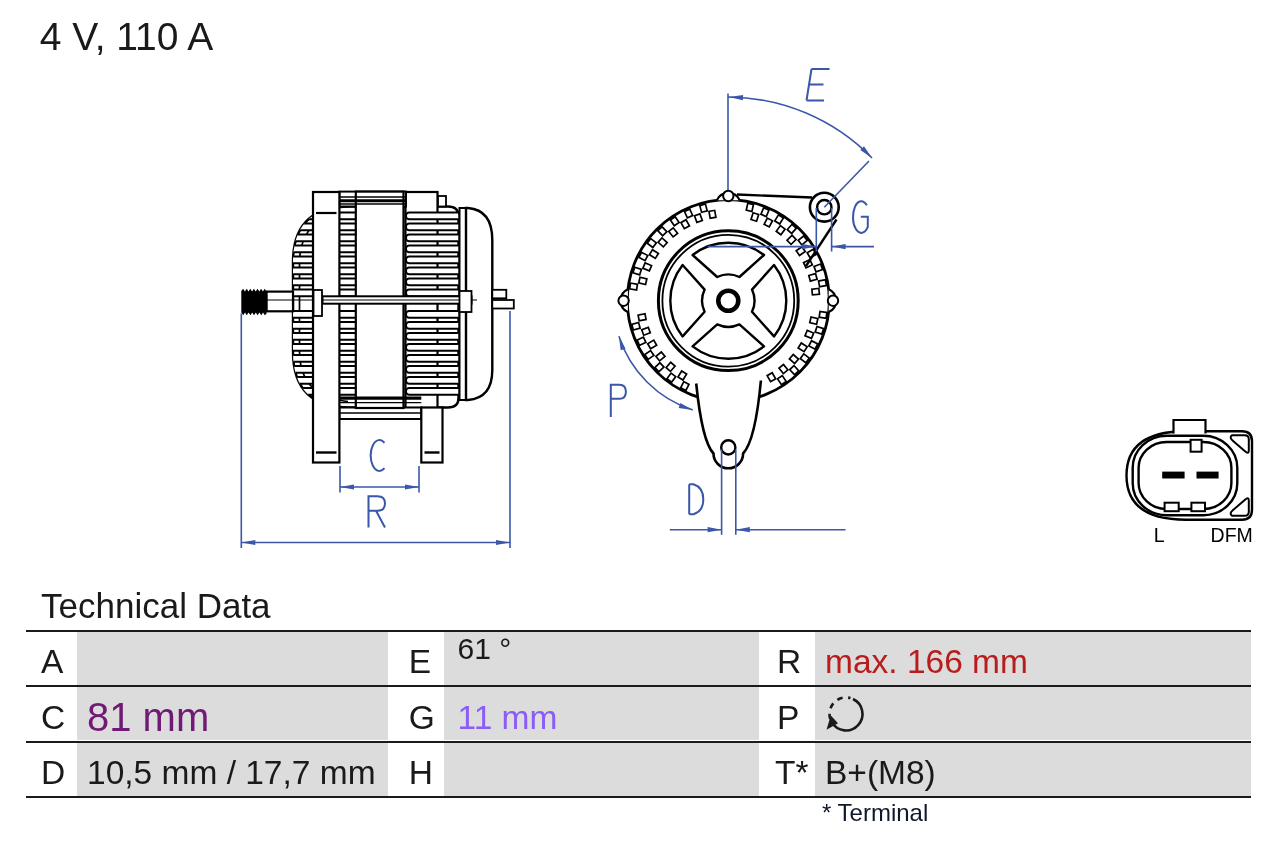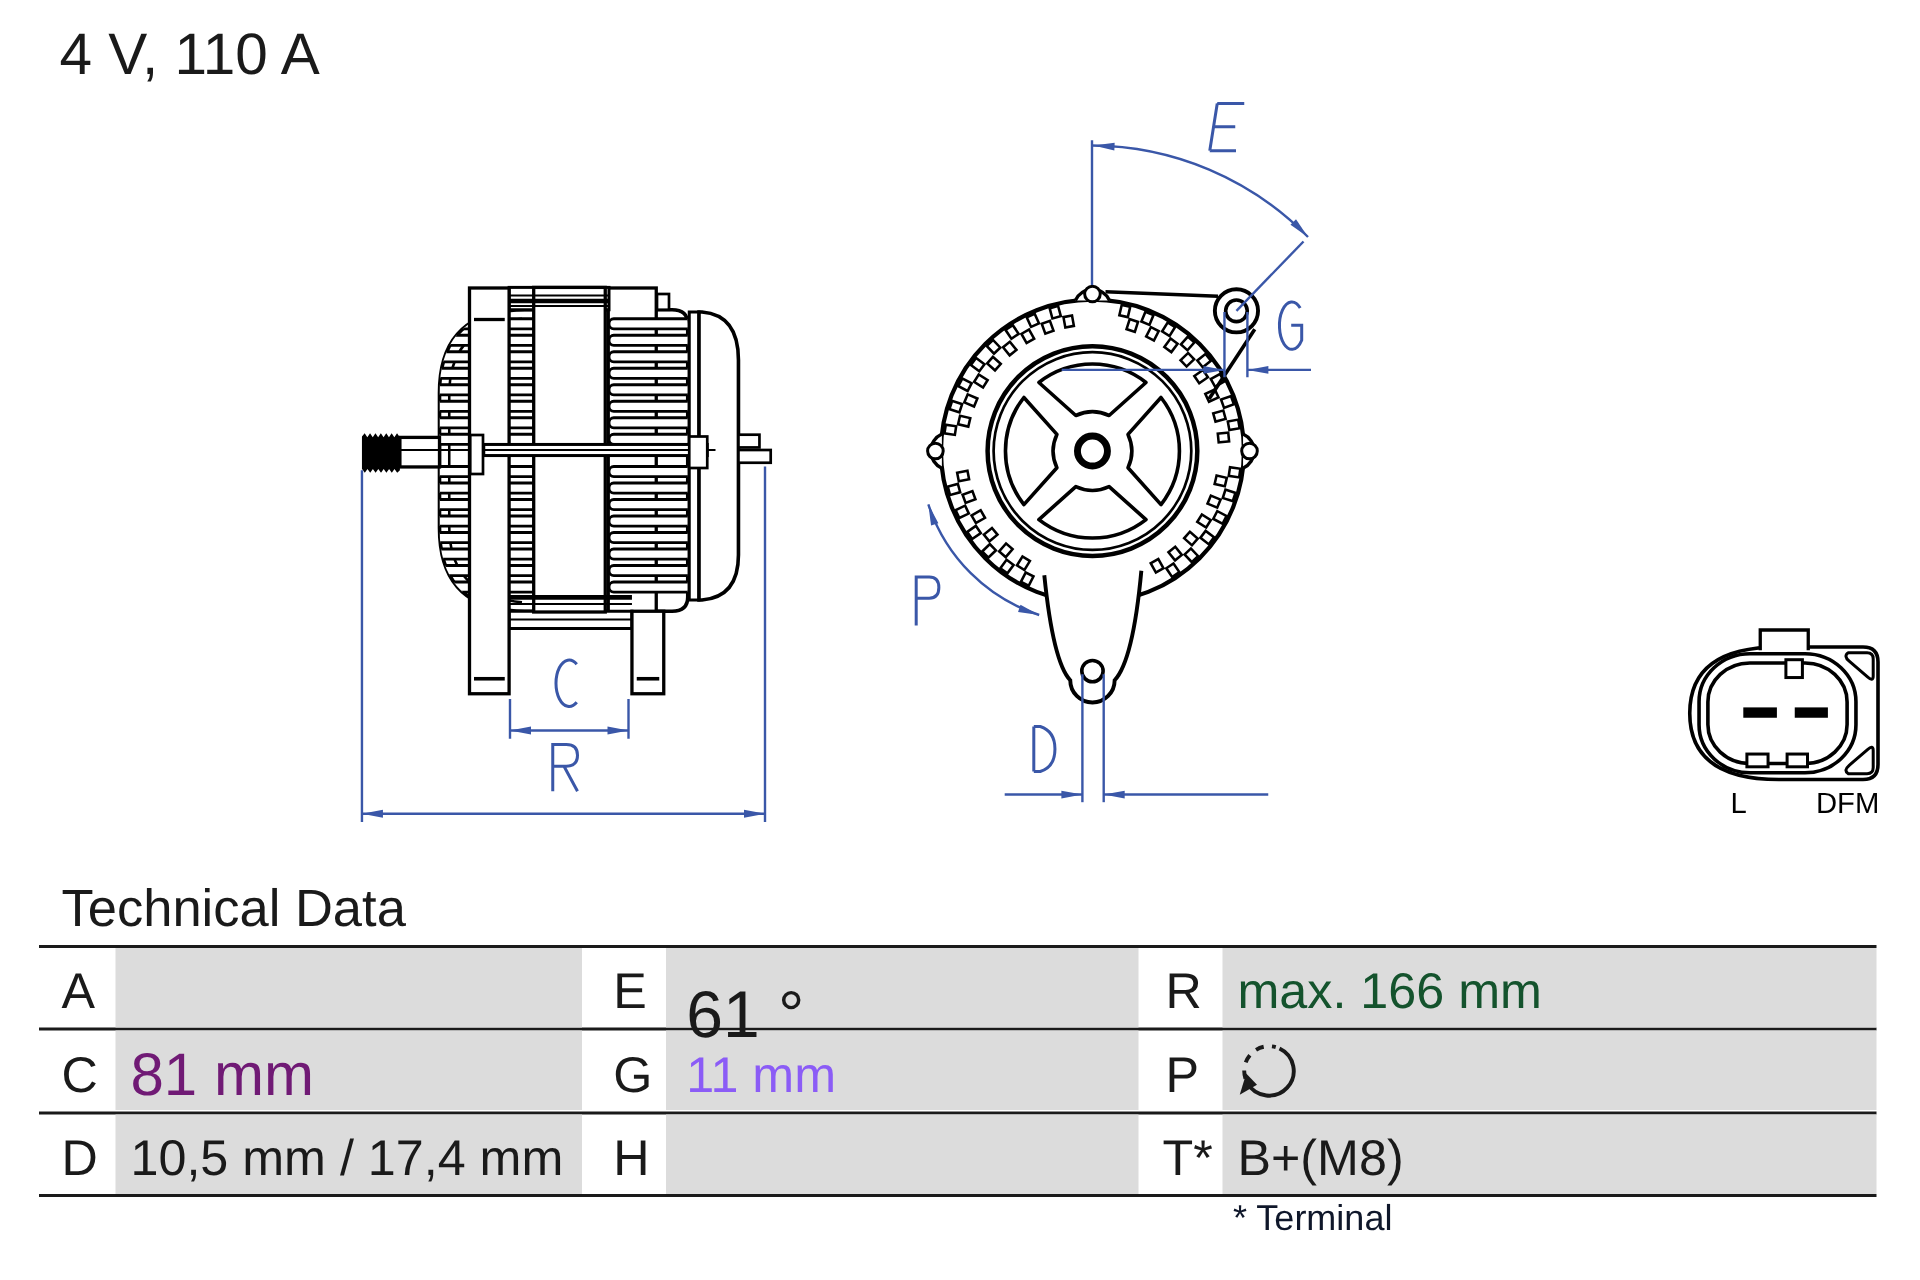--- a/index.html
+++ b/index.html
@@ -26,25 +26,25 @@
 <div class="abs" style="left:814.6px;top:742.7px;width:436.6px;height:53.1px;background:#dcdcdc"></div>
 <div class="abs" style="left:41px;top:644.6px;font-size:33.5px;line-height:33.5px;color:#1a1a1a">A</div>
 <div class="abs" style="left:41px;top:700.6px;font-size:33.5px;line-height:33.5px;color:#1a1a1a">C</div>
 <div class="abs" style="left:41px;top:756.1px;font-size:33.5px;line-height:33.5px;color:#1a1a1a">D</div>
 <div class="abs" style="left:408.8px;top:644.6px;font-size:33.5px;line-height:33.5px;color:#1a1a1a">E</div>
 <div class="abs" style="left:408.8px;top:700.6px;font-size:33.5px;line-height:33.5px;color:#1a1a1a">G</div>
 <div class="abs" style="left:408.8px;top:756.1px;font-size:33.5px;line-height:33.5px;color:#1a1a1a">H</div>
 <div class="abs" style="left:777px;top:644.6px;font-size:33.5px;line-height:33.5px;color:#1a1a1a">R</div>
 <div class="abs" style="left:777px;top:700.6px;font-size:33.5px;line-height:33.5px;color:#1a1a1a">P</div>
 <div class="abs" style="left:775px;top:756.1px;font-size:33.5px;line-height:33.5px;color:#1a1a1a">T*</div>
-<div class="abs" style="left:457.5px;top:660px;font-size:44px;line-height:33.5px;color:#1a1a1a">61 °</div>
-<div class="abs" style="left:825px;top:644.6px;font-size:33.5px;line-height:33.5px;color:#14532d">max. 166 mm</div>
+<div class="abs" style="left:457.5px;top:632px;font-size:30px;line-height:33.5px;color:#1a1a1a">61 °</div>
+<div class="abs" style="left:825px;top:644.6px;font-size:33.5px;line-height:33.5px;color:#b91c1c">max. 166 mm</div>
 <div class="abs" style="left:87px;top:700.6px;font-size:40px;line-height:33.5px;color:#701a75">81 mm</div>
 <div class="abs" style="left:457.5px;top:700.6px;font-size:33.5px;line-height:33.5px;color:#8b5cf6">11 mm</div>
-<div class="abs" style="left:87px;top:756.1px;font-size:33.5px;line-height:33.5px;color:#1a1a1a">10,5 mm / 17,4 mm</div>
+<div class="abs" style="left:87px;top:756.1px;font-size:33.5px;line-height:33.5px;color:#1a1a1a">10,5 mm / 17,7 mm</div>
 <div class="abs" style="left:825px;top:756.1px;font-size:33.5px;line-height:33.5px;color:#1a1a1a">B+(M8)</div>
 
 <svg class="abs" style="left:0;top:0" width="1280" height="853" viewBox="0 0 1280 853">
 <defs>
       <clipPath id="barrelclip">
         <path d="M350,206.5 H448 Q458.5,206.5 458.5,216 V398 Q458.5,407.5 448,407.5 H350 Q293,407.5 293,352 V262 Q293,206.5 350,206.5 Z"></path>
       </clipPath>
     </defs>
 <path d="M350,206.5 H448 Q458.5,206.5 458.5,216 V398 Q458.5,407.5 448,407.5 H350 Q293,407.5 293,352 V262 Q293,206.5 350,206.5 Z" fill="#fff" stroke="#000" stroke-width="2.4"></path>
 <path d="M348,212.5 Q299.5,217 299.5,263 V351 Q299.5,397 348,401.5" fill="none" stroke="#000" stroke-width="1.7"></path>

